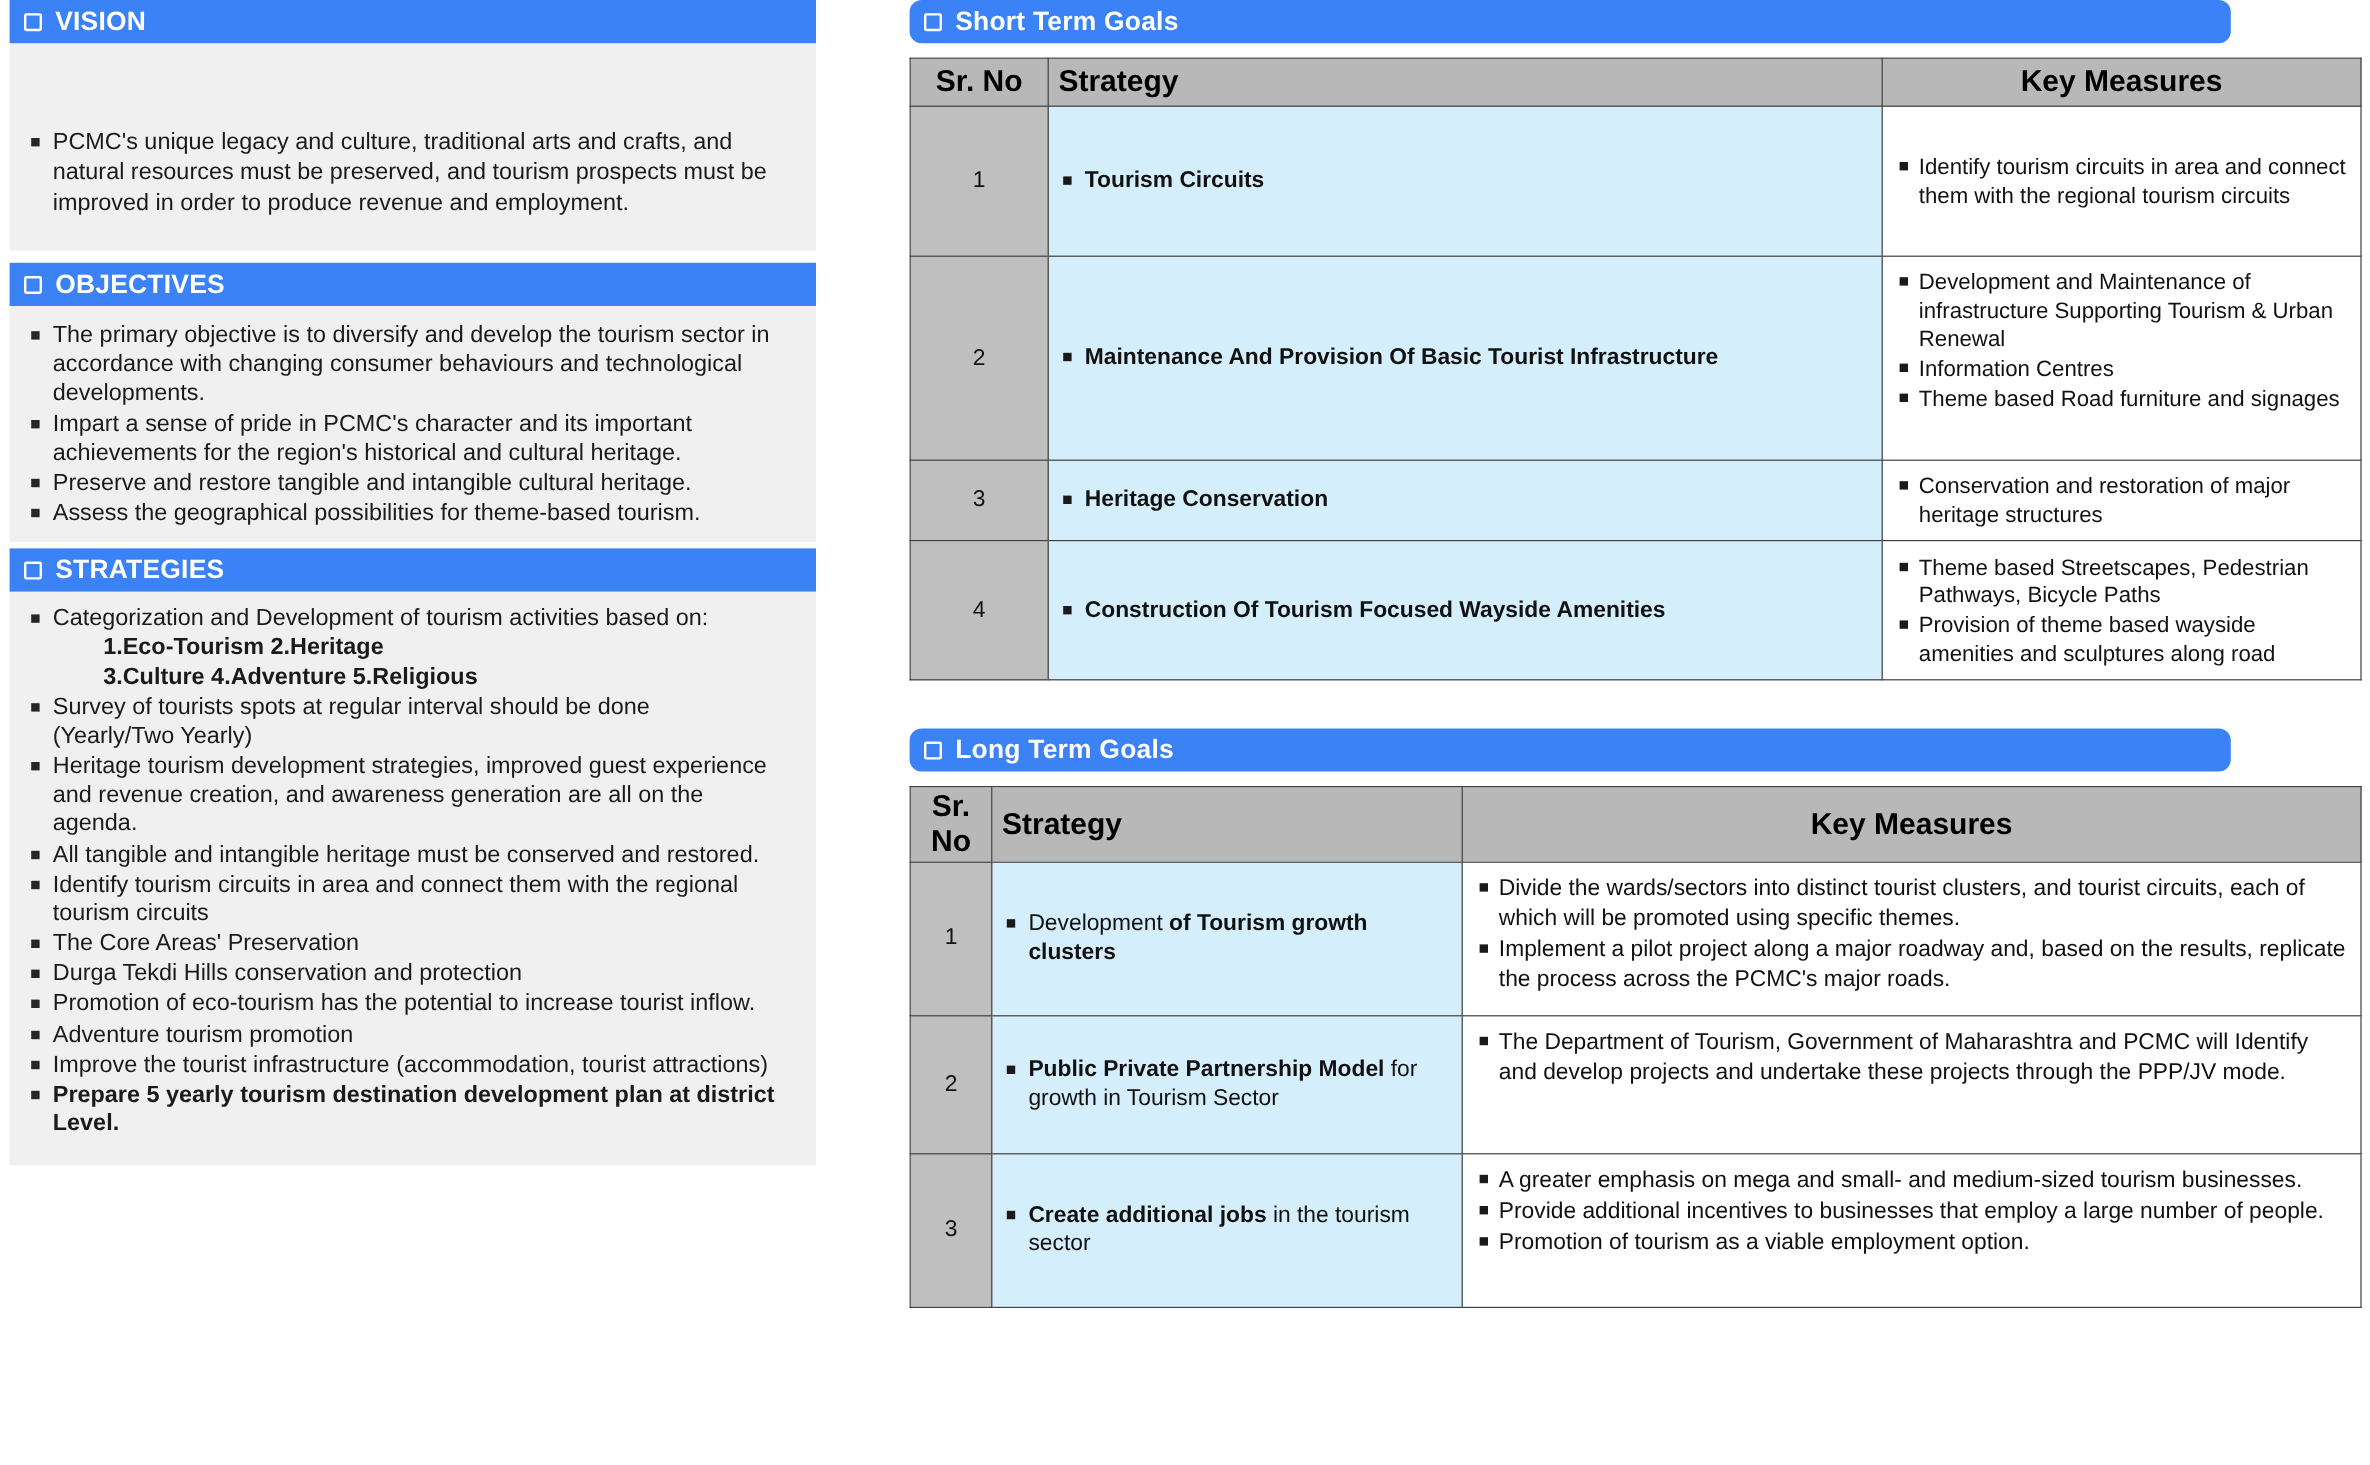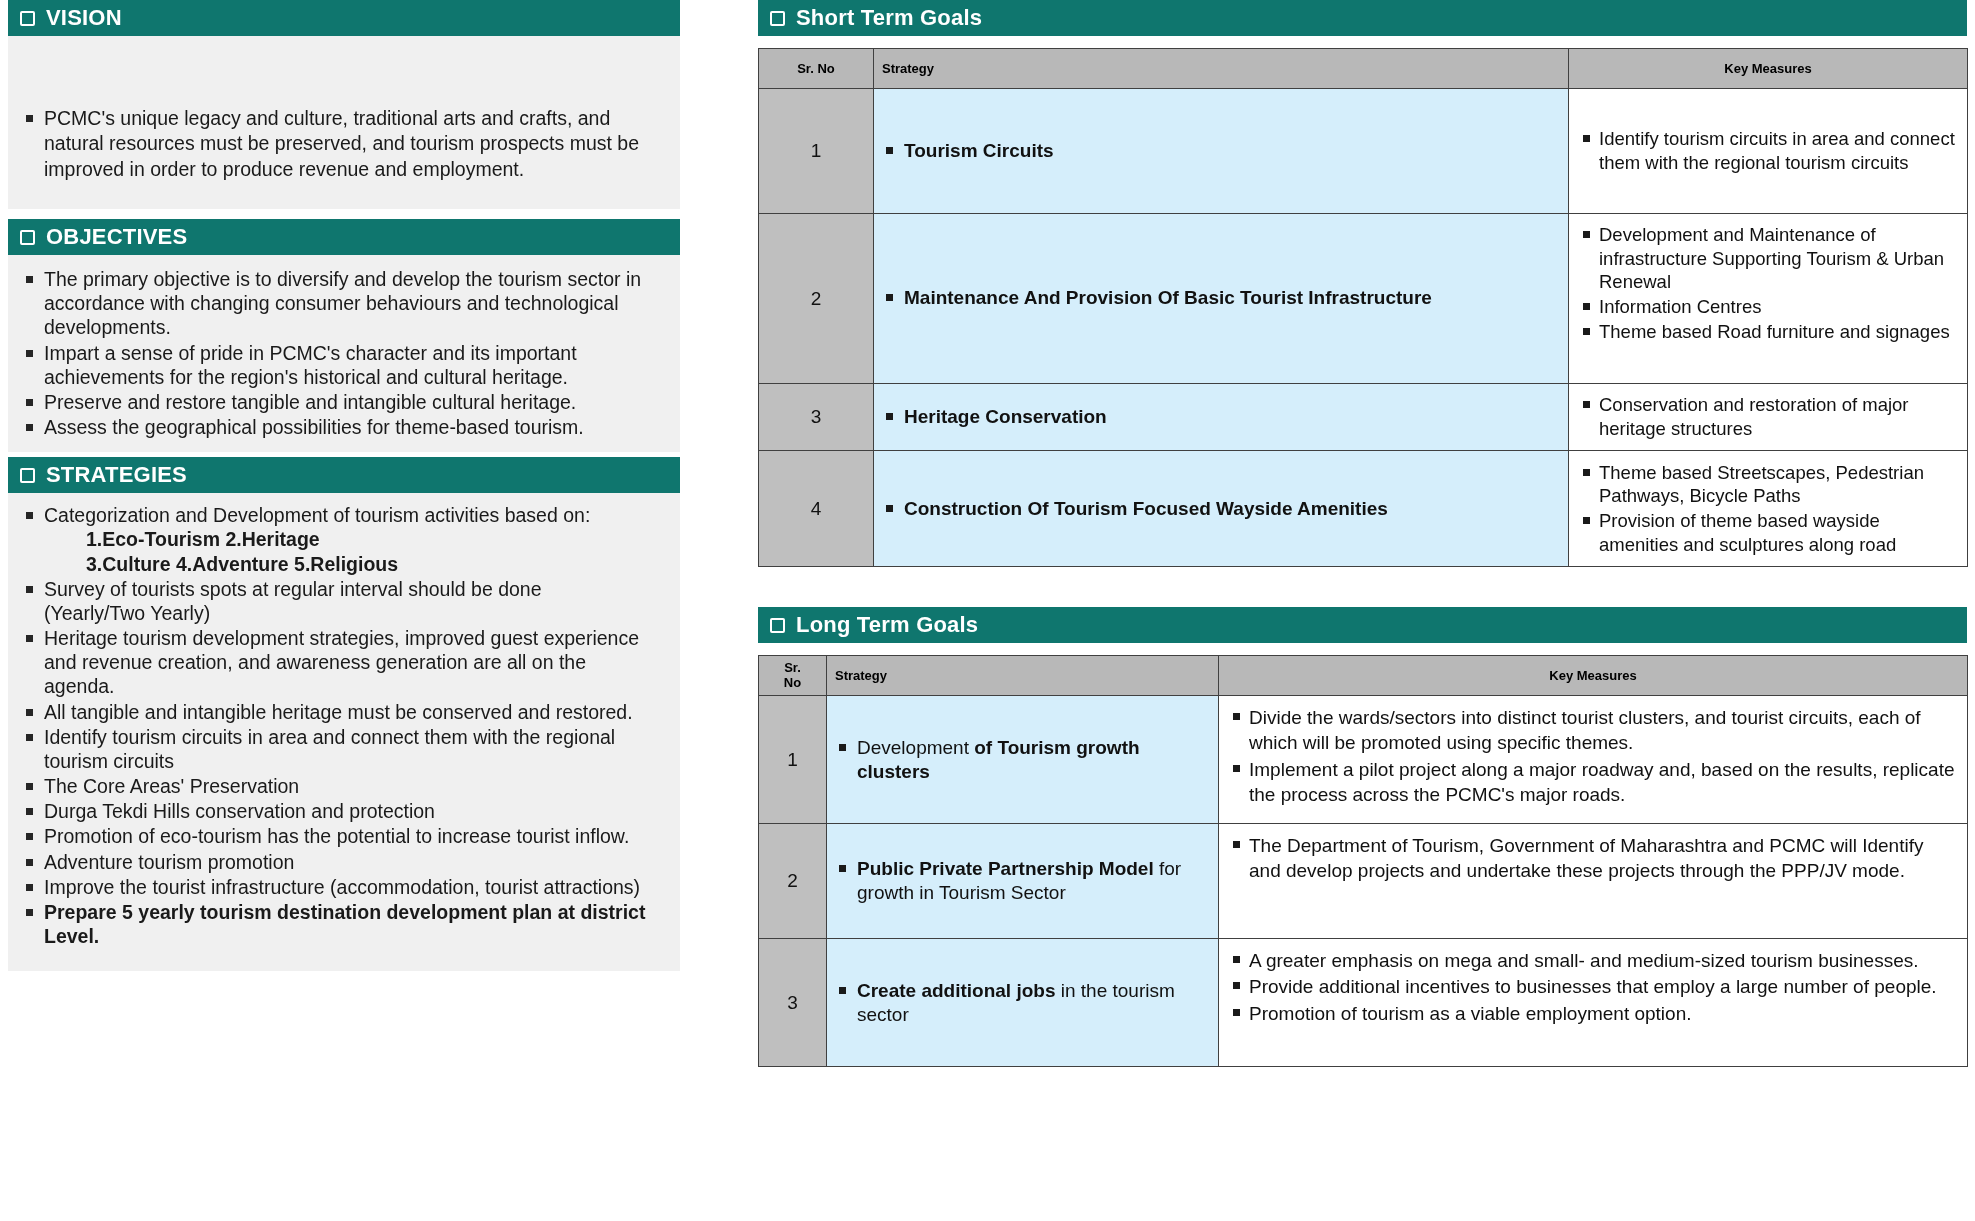--- a/index.html
+++ b/index.html
@@ -20,21 +20,21 @@
   .left-col {
     position: absolute;
     left: 8px;
     top: 0px;
     width: 672px;
   }
 
   .panel { background: #f0f0f0; }
 
   .section-bar {
-    background: #0f766e;
+    background: #3b82f6;
     color: #ffffff;
     height: 36px;
     display: flex;
     align-items: center;
     padding: 0 12px;
     box-sizing: border-box;
     font-size: 22px;
     font-weight: bold;
     letter-spacing: .2px;
   }
@@ -88,38 +88,38 @@
   .gap-sm { height: 10px; background: #ffffff; }
   .gap-xs { height: 5px; background: #ffffff; }
 
   
   .right-col {
     position: absolute;
     left: 758px;
     top: 0px;
     width: 1209px;
   }
-  .right-col .section-bar { width: 1209px; }
+  .right-col .section-bar { width: 1101px; border-radius: 10px; }
 
   table.goals {
     border-collapse: collapse;
     table-layout: fixed;
     width: 1209px;
     margin-top: 12px;
     border: 1.5px solid #404040;
   }
   table.goals th, table.goals td {
     border: 1.5px solid #404040;
     vertical-align: middle;
     box-sizing: border-box;
   }
   table.goals thead th {
     background: #b8b8b8;
     color: #000000;
-    font-size: 13px;
+    font-size: 25px;
     font-weight: bold;
     height: 40px;
     padding: 2px 8px;
   }
   th.c-srno { width: 115px; text-align: center; }
   th.c-strategy { text-align: left; }
   th.c-keymeasures { text-align: center; }
 
   td.srno {
     background: #bfbfbf;

